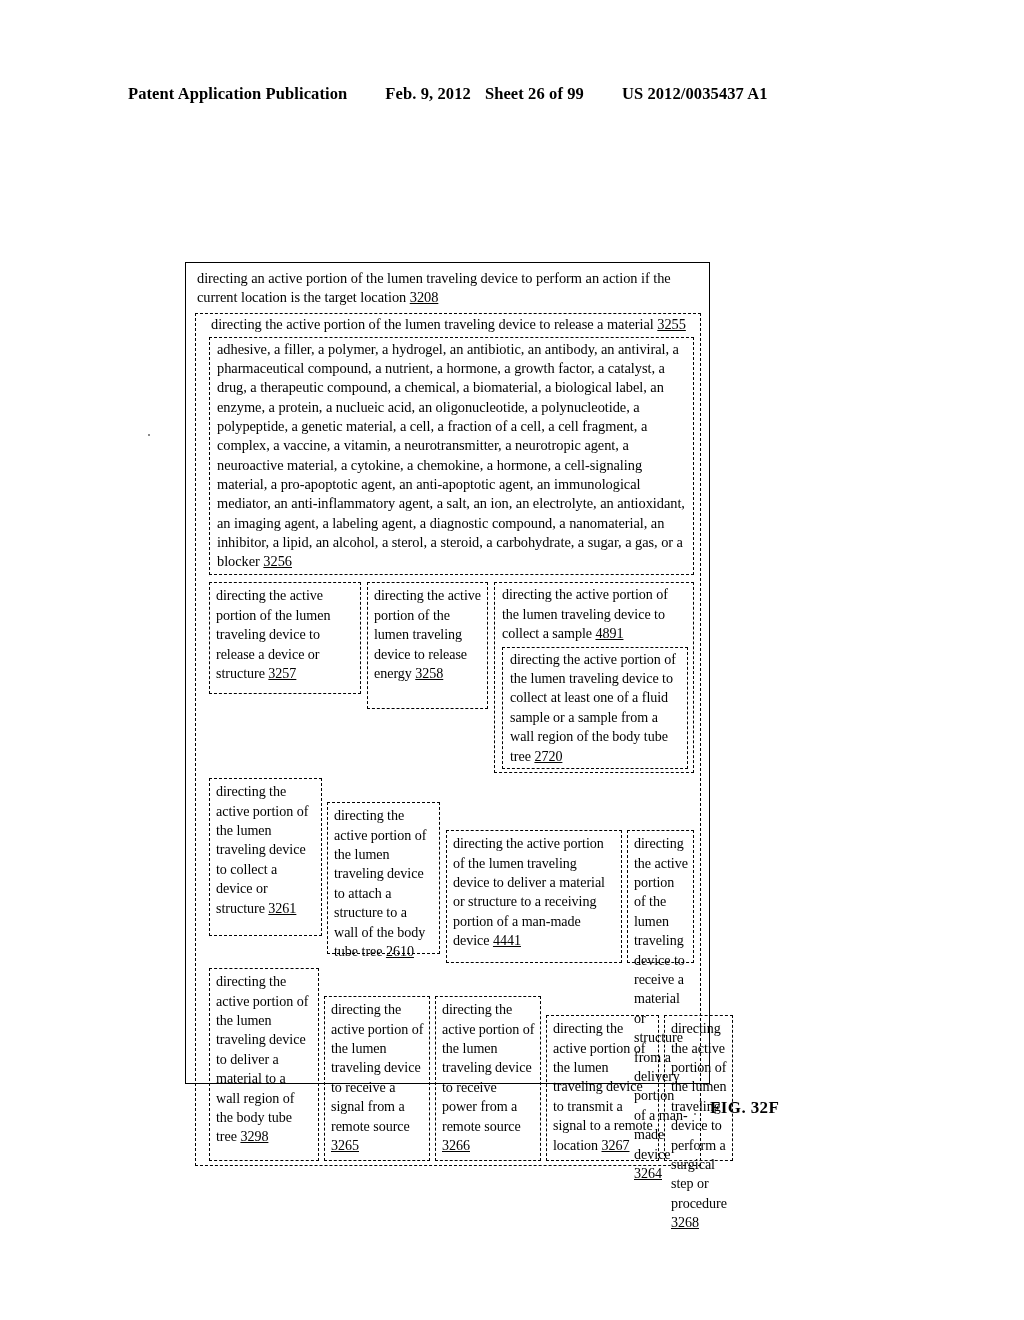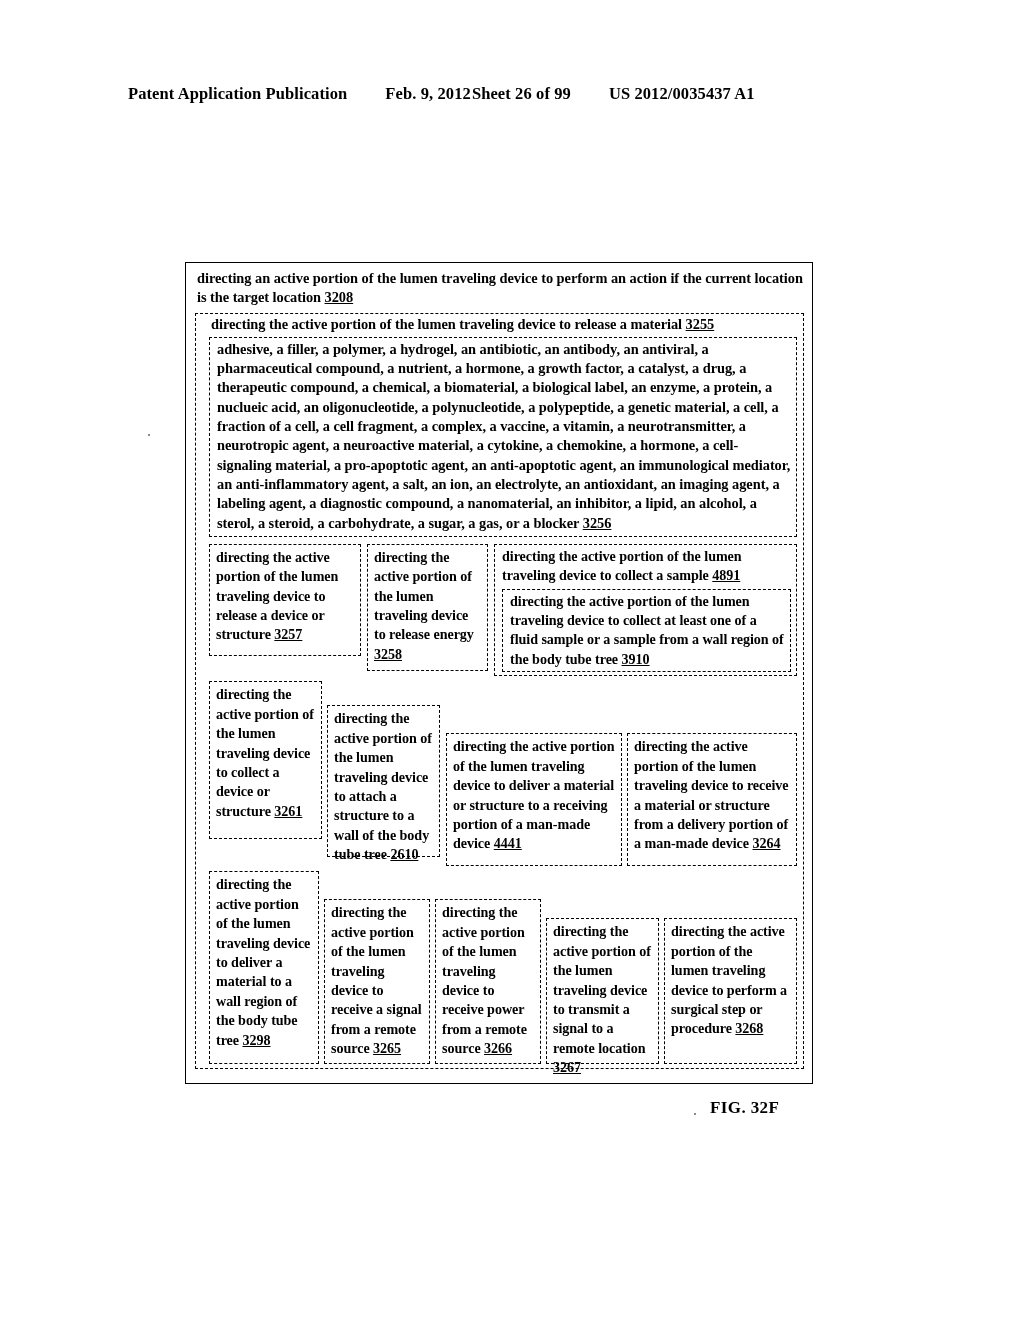--- a/index.html
+++ b/index.html
@@ -24,45 +24,44 @@
     width: 768px;
     display: flex;
     align-items: flex-start;
     font-family: "Liberation Serif", serif;
     font-weight: bold;
     font-size: 16.5px;
     letter-spacing: 0.1px;
     white-space: nowrap;
   }
   .hdr-pub   { margin-right: 38px; }
-  .hdr-date  { margin-right: 1px; }
+  .hdr-date  { margin-right: 14px; }
   .hdr-sheet { margin-right: 38px; }
   .hdr-num   { }
 
   
   .fig-label {
     position: absolute;
     left: 710px;
     top: 1098px;
     font-weight: bold;
     font-size: 17px;
     letter-spacing: 0.4px;
   }
 
   
   .outer-box {
     position: absolute;
     left: 185px;
     top: 262px;
-    width: 628px;
+    width: 525px;
     height: 822px;
     border: 1.6px solid #000;
     box-sizing: border-box;
     padding: 6px 8px 4px 9px;
-    font-weight: bold;
   }
 
   
   .dbox {
     border: 1.7px dashed #000;
     box-sizing: border-box;
     padding: 3px 5px 3px 6px;
   }
 
   .txt {
@@ -179,21 +178,21 @@
       </div>
       <div class="colA2">
         <div class="dbox box-3258">
           <div class="txt txt-sm">directing the active portion of the lumen traveling device to release energy <span class="ref">3258</span></div>
         </div>
       </div>
       <div class="colA3">
         <div class="dbox box-3259">
           <div class="txt txt-sm">directing the active portion of the lumen traveling device to collect a sample <span class="ref">4891</span></div>
           <div class="dbox box-3260">
-            <div class="txt txt-sm">directing the active portion of the lumen traveling device to collect at least one of a fluid sample or a sample from a wall region of the body tube tree <span class="ref">3910</span></div>
+            <div class="txt txt-sm">directing the active portion of the lumen traveling device to collect at least one of a fluid sample or a sample from a wall region of the body tube tree <span class="ref">2720</span></div>
           </div>
         </div>
       </div>
     </div>
 
     <div class="row rowB">
       <div class="colB1">
         <div class="dbox box-3261">
           <div class="txt txt-sm">directing the active portion of the lumen traveling device to collect a device or structure <span class="ref">3261</span></div>
         </div>

